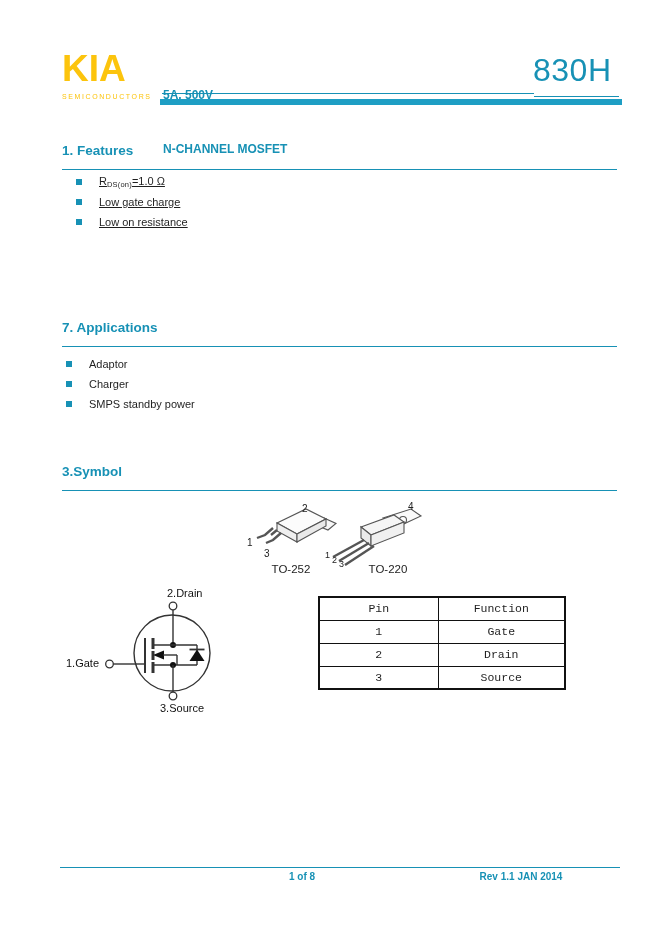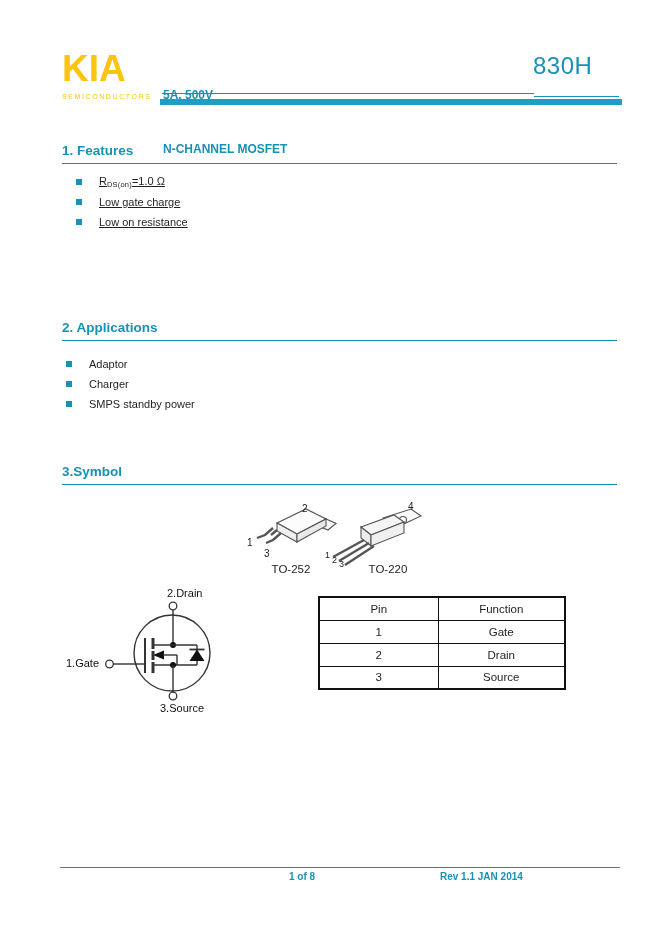--- a/index.html
+++ b/index.html
@@ -15,43 +15,43 @@
     position:relative;width:662px;height:936px;background:#ffffff;
     font-family:"Liberation Sans","DejaVu Sans",sans-serif;color:var(--ink);
     margin:12px auto;overflow:hidden;
   }
   .abs{position:absolute;}
 
   
   .brand-name{font-size:37px;font-weight:bold;color:var(--yellow);line-height:1;letter-spacing:0px;}
   .brand-sub{font-size:7px;color:var(--yellow);letter-spacing:1.6px;margin-top:6px;}
   .subtitle{font-size:12px;font-weight:bold;color:var(--accent);line-height:18px;white-space:pre;}
-  .part-number{font-size:24px;color:var(--accent);letter-spacing:0.5px;}
+  .part-number{font-size:32px;color:var(--accent);letter-spacing:0.5px;}
   .rule-thin{border-top:1px solid var(--accent);height:0;}
   .bar-thick{background:var(--bar);}
 
   
   .sec-heading{
     font-size:13.5px;font-weight:bold;color:var(--accent);
-    width:555px;border-bottom:1.5px solid var(--accent);padding-bottom:5px;
+    width:555px;border-bottom:1.5px solid var(--accent);padding-bottom:11px;
   }
   .blist{list-style:none;}
   .blist li{display:flex;align-items:center;height:20px;font-size:11px;color:var(--ink);}
   .blt{width:6px;height:6px;background:var(--accent);margin-right:17px;flex:0 0 auto;}
   sub.ds{font-size:7.5px;vertical-align:-2px;letter-spacing:0.2px;}
 
   
   svg text{font-family:"Liberation Sans","DejaVu Sans",sans-serif;fill:#222;}
   .term-label{position:absolute;font-size:11px;color:#111;white-space:nowrap;}
 
   
   table.pin{border-collapse:collapse;width:246px;border:2px solid #111;table-layout:fixed;}
   table.pin th,table.pin td{
     border:1px solid #111;height:23px;text-align:center;vertical-align:middle;
-    font-size:11.5px;font-weight:normal;color:var(--ink);padding:0;
+    font-size:11.5px;font-weight:normal;color:var(--ink);padding:0;font-family:Liberation Mono, monospace;
   }
 
   
   .foot-text{font-size:10px;font-weight:bold;color:var(--accent);}
 </style>
 </head>
 <body>
 
 <div class="page">
 
@@ -81,21 +81,21 @@
     <li>
       <span class="blt"></span>
       <span>Low gate charge</span>
     </li>
     <li>
       <span class="blt"></span>
       <span>Low on resistance</span>
     </li>
   </ul>
 
-  <div class="abs sec-heading" style="left:62px;top:308px;">2. Applications</div>
+  <div class="abs sec-heading" style="left:62px;top:308px;">7. Applications</div>
 
   <ul class="abs blist" style="left:66px;top:342px;">
     <li>
       <span class="blt"></span>
       <span>Adaptor</span>
     </li>
     <li>
       <span class="blt"></span>
       <span>Charger</span>
     </li>
@@ -193,15 +193,15 @@
     </tr>
     <tr>
       <td>3</td>
       <td>Source</td>
     </tr>
   </tbody>
     </table>
 
   <div class="abs rule-thin" style="left:60px;top:855px;width:560px;"></div>
   <div class="abs foot-text" style="left:240px;top:859px;width:124px;text-align:center;">1 of 8</div>
-  <div class="abs foot-text" style="left:440px;top:859px;width:126px;text-align:left;">Rev 1.1 JAN 2014</div>
+  <div class="abs foot-text" style="left:458px;top:859px;width:126px;text-align:center;">Rev 1.1 JAN 2014</div>
 
 </div>
 
 </body></html>

